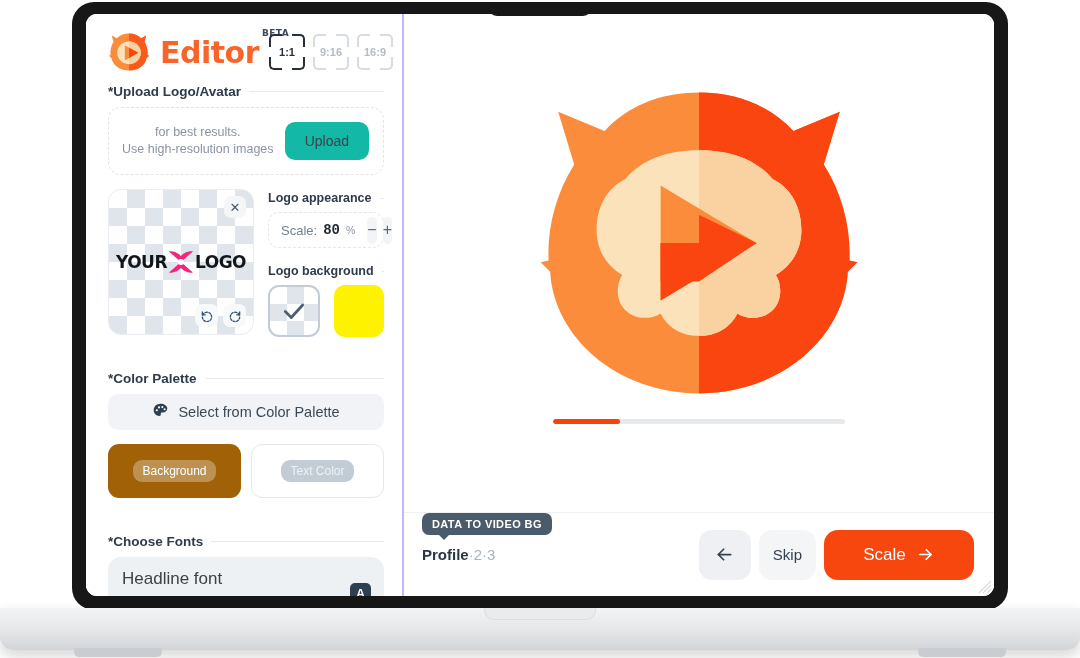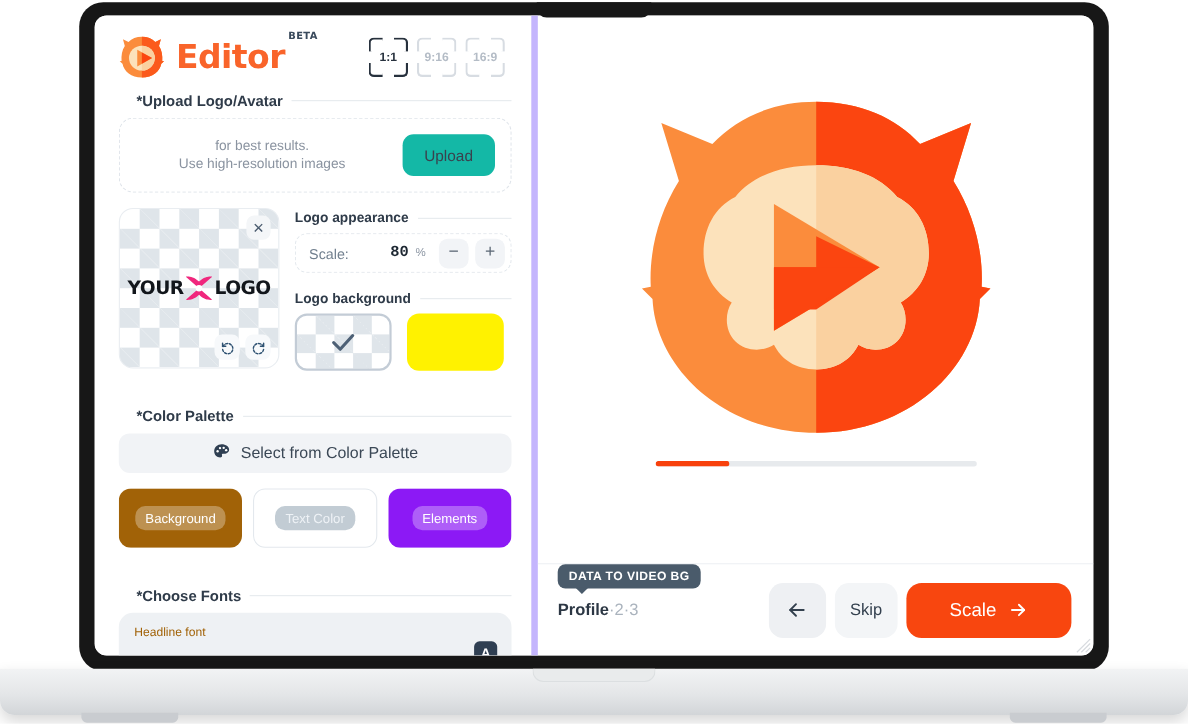--- a/index.html
+++ b/index.html
@@ -75,24 +75,24 @@
     width: 100%;
     height: 100%;
     background: #ffffff;
     border-radius: 11px;
     overflow: hidden;
     display: flex;
   }
 
   
   #sidebar {
-    width: 403px;
+    width: 318px;
     height: 100%;
     background: #ffffff;
-    border-right: 6px solid #c4b5fd;
+    border-right: 2px solid #c4b5fd;
     padding: 10px 18px 0 22px;
     position: relative;
     overflow: hidden;
   }
 
   
   #brand-row {
     display: flex;
     align-items: center;
     height: 56px;
@@ -147,21 +147,21 @@
   .ratio-btn > i::after  { bottom:0; right:0; border-left:none;  border-top:none; border-radius:0 0 5px 0; }
   .ratio-btn.active { color: #27313d; }
   .ratio-btn.active::before, .ratio-btn.active::after,
   .ratio-btn.active > i::before, .ratio-btn.active > i::after { border-color: #27313d; }
 
   
   .sec-head {
     display: flex;
     align-items: center;
     gap: 8px;
-    margin: 4px 0 8px 16px;
+    margin: 4px 0 8px 0;
     font-size: 13.5px;
     font-weight: bold;
     color: #2f3b49;
   }
   .sec-head .line { flex: 1; height: 1px; background: #e6eaee; }
 
   .sub-head {
     display: flex;
     align-items: center;
     gap: 8px;
@@ -357,21 +357,21 @@
 
   
   #fonts-section { margin-top: 36px; }
   #font-card {
     background: #eef1f4;
     border-radius: 13px;
     padding: 12px 14px 14px 14px;
     position: relative;
     height: 68px;
   }
-  #font-kind { font-size: 11px; color: #a16207; margin-bottom: 16px; }
+  #font-kind { font-size: 17px; color: #404040; margin-bottom: 16px; }
   #font-name {
     font-size: 25px;
     color: #2b3542;
     font-family: "Liberation Sans", sans-serif;
     letter-spacing: -.3px;
   }
   #font-badge {
     position: absolute;
     right: 13px; top: 26px;
     width: 21px; height: 21px;
@@ -624,23 +624,20 @@
           <span>Select from Color Palette</span>
         </button>
 
         <div id="swatch-row">
           <div class="swatch" id="sw-bg" style="background: #a16207;">
             <span class="swatch-pill">Background</span>
           </div>
           <div class="swatch light" id="sw-text" style="background: rgb(255, 255, 255); border-color: rgb(227, 232, 237);">
             <span class="swatch-pill">Text Color</span>
           </div>
-          <div class="swatch" id="sw-elem" style="background: rgb(140, 25, 245);">
-            <span class="swatch-pill">Elements</span>
-          </div>
         </div>
       </div>
 
       <div id="fonts-section">
         <div class="sec-head">
           <span>*Choose Fonts</span>
           <span class="line"></span>
         </div>
         <div id="font-card">
           <div id="font-kind">Headline font</div>

